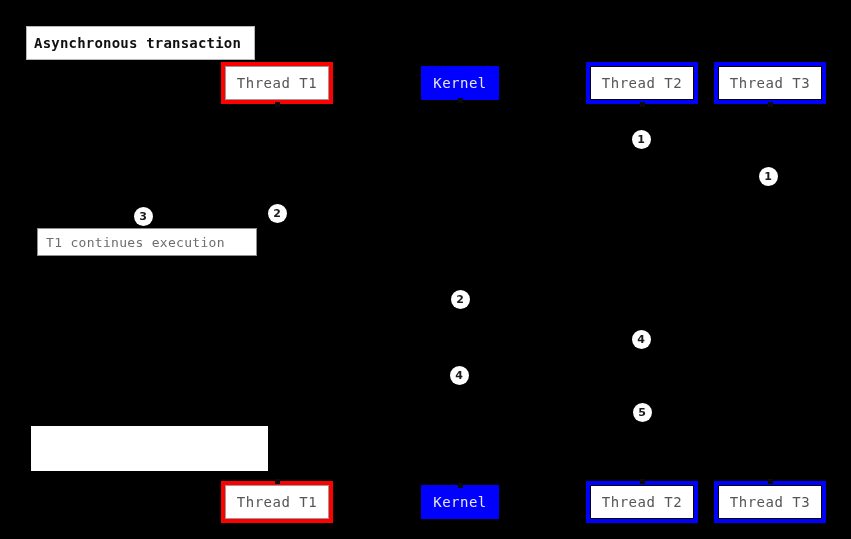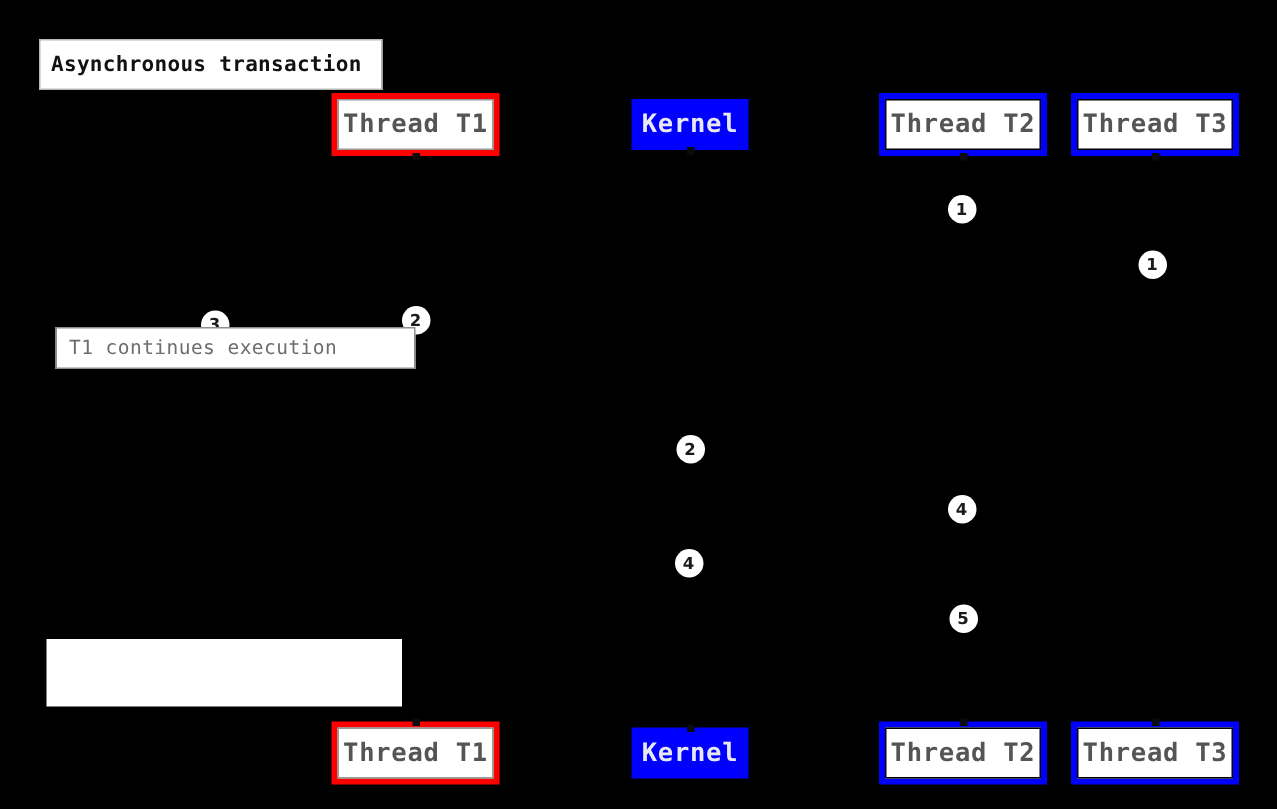--- a/index.html
+++ b/index.html
@@ -34,23 +34,22 @@
   }
 
   
   .node {
     position: absolute;
     box-sizing: border-box;
     display: flex;
     align-items: center;
     justify-content: center;
     white-space: nowrap;
-    font-size: 17px;
+    font-size: 14px;
     letter-spacing: 0.5px;
-    font-weight: bold;
   }
   .node-red {
     background: #ffffff;
     border: 4px solid #ff0000;
     color: #555555;
   }
   .node-red .inner {
     border: 1px solid #9a9a9a;
     background: #ffffff;
     width: 100%;
@@ -186,17 +185,17 @@
       <div class="badge" style="left: 758.5px; top: 166.5px;">1</div>
       <div class="badge" style="left: 133.5px; top: 206.5px;">3</div>
       <div class="badge" style="left: 267.5px; top: 203.5px;">2</div>
       <div class="badge" style="left: 450.5px; top: 289.5px;">2</div>
       <div class="badge" style="left: 631.5px; top: 329.5px;">4</div>
       <div class="badge" style="left: 449.5px; top: 365.5px;">4</div>
       <div class="badge" style="left: 632.5px; top: 402.5px;">5</div>
     </div>
 
   <div id="notes">
-      <div class="note" style="left: 37px; top: 218px; width: 240px; height: 28px;">T1 continues execution</div>
+      <div class="note" style="left: 37px; top: 228px; width: 220px; height: 28px;">T1 continues execution</div>
       <div class="note-blank" style="left: 31px; top: 426px; width: 237px; height: 45px;"></div>
     </div>
 
 </div>
 
 </body></html>

